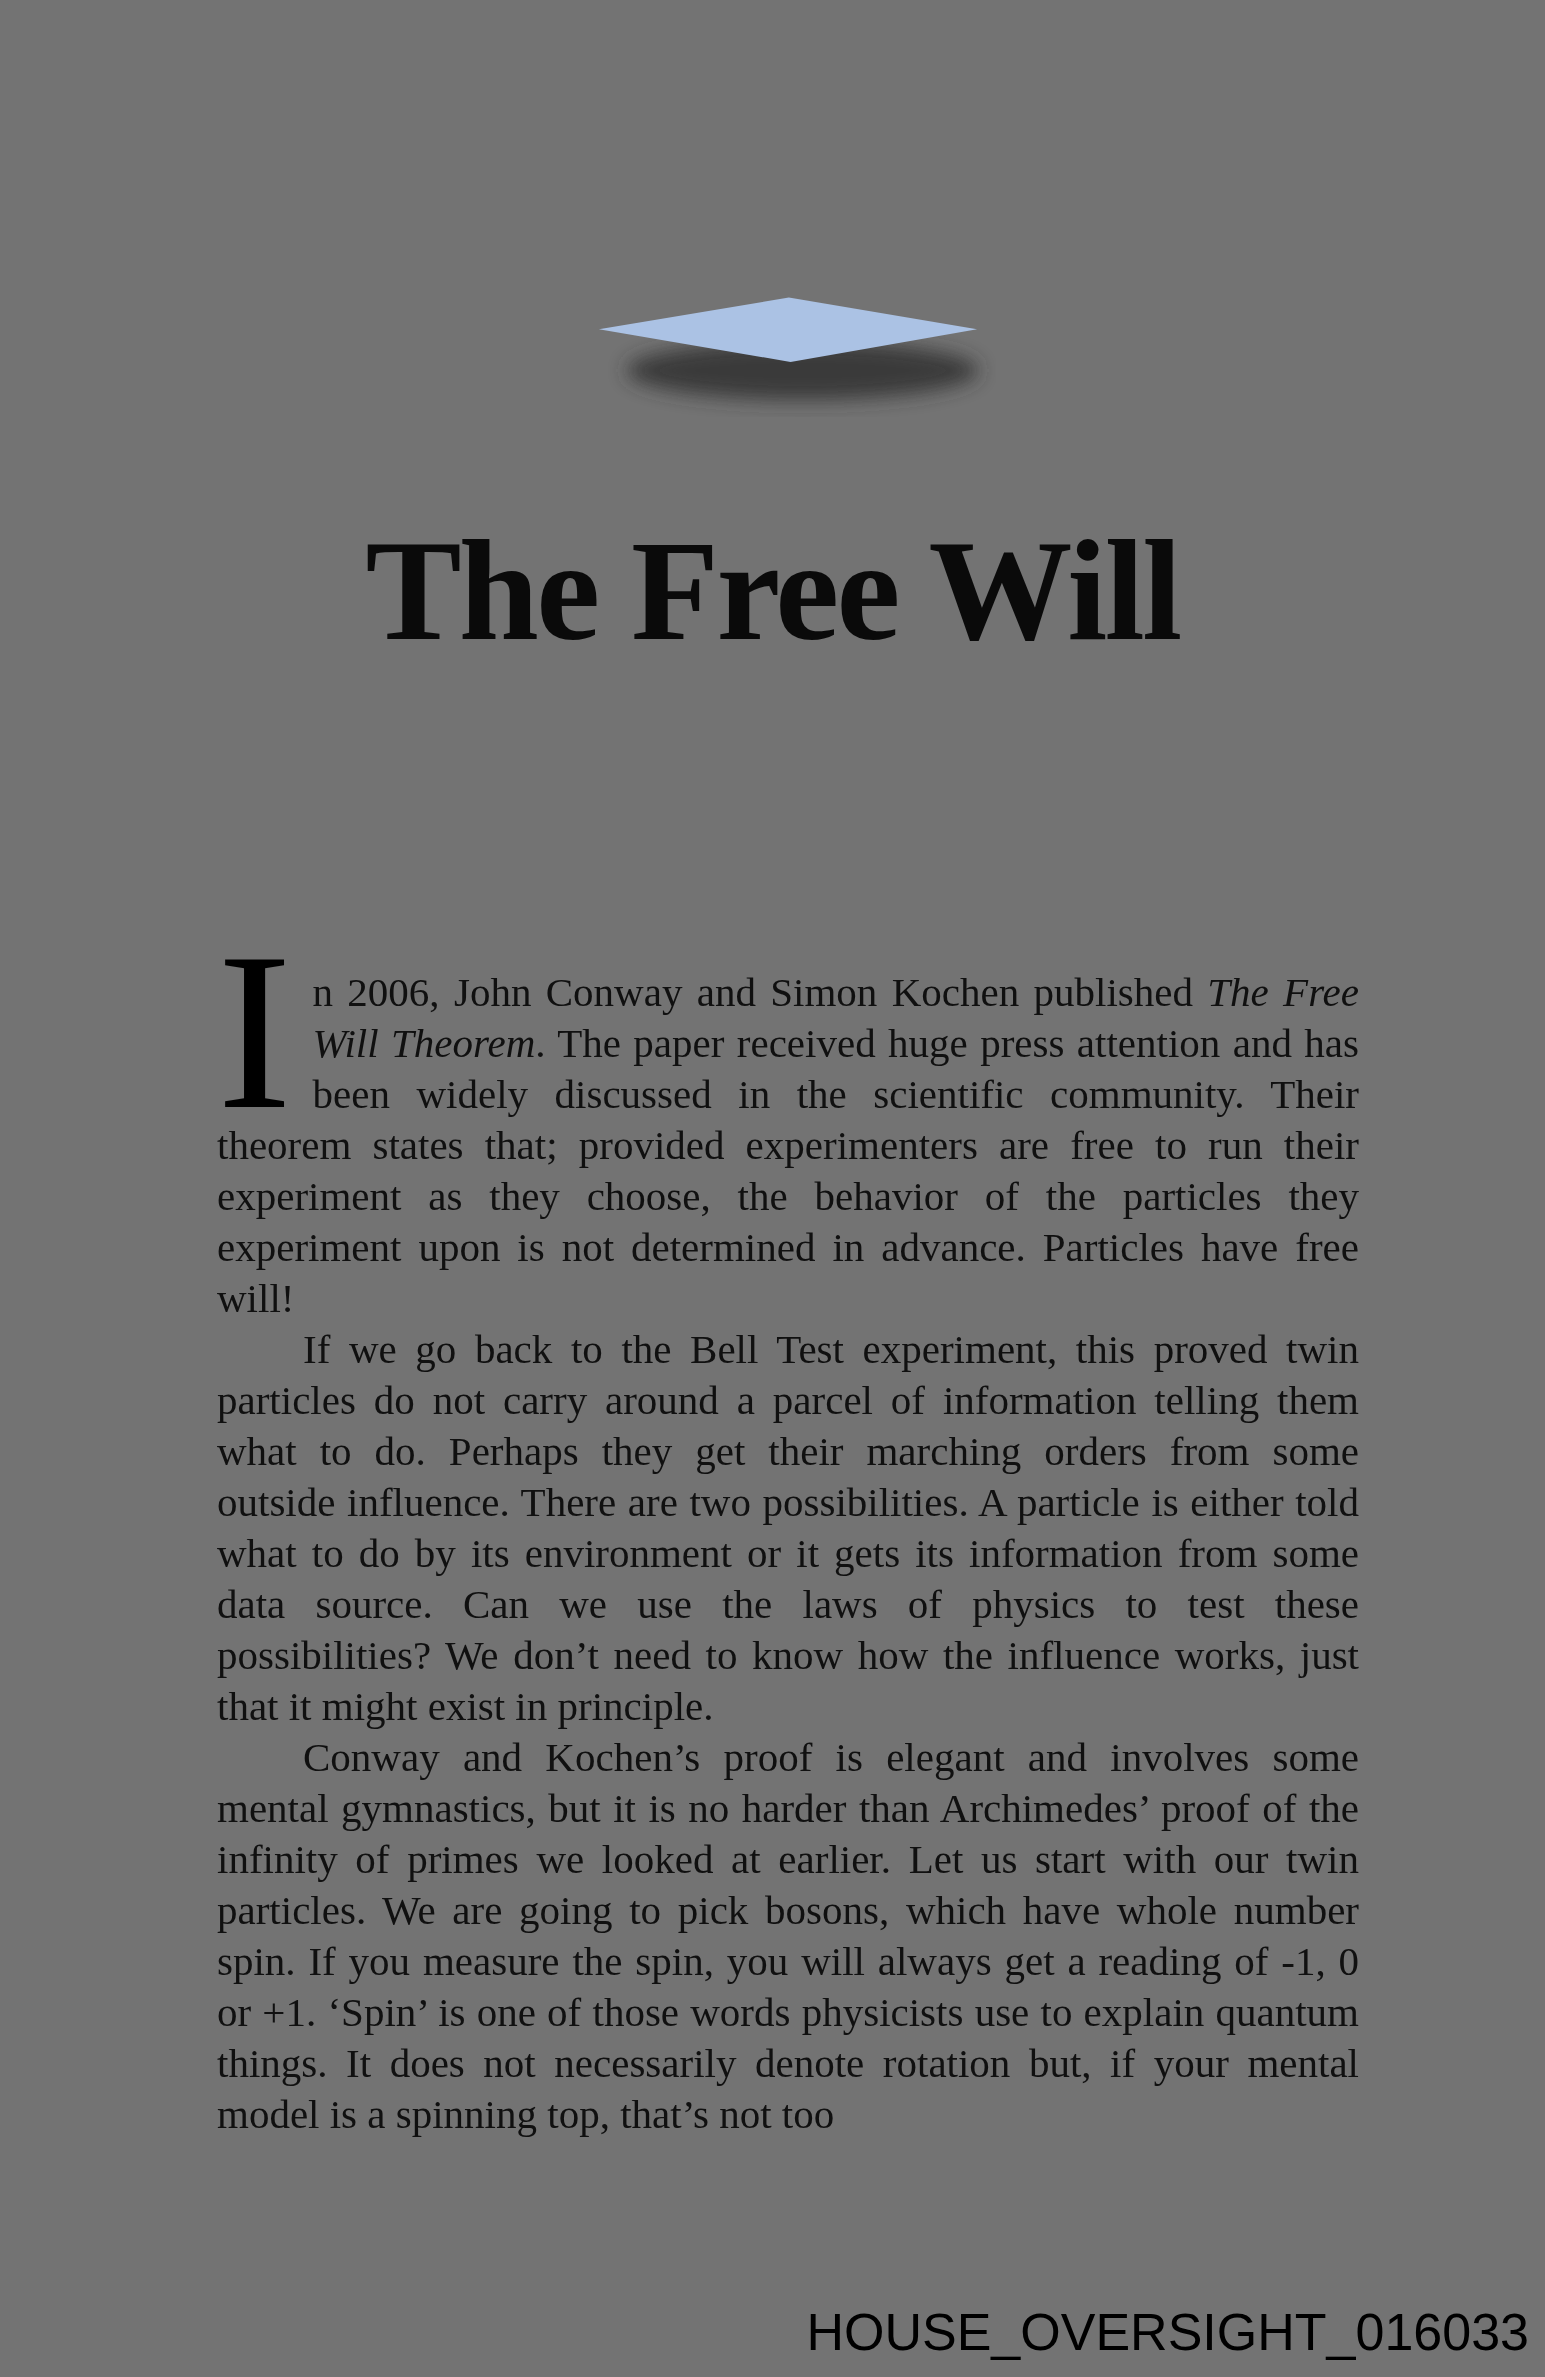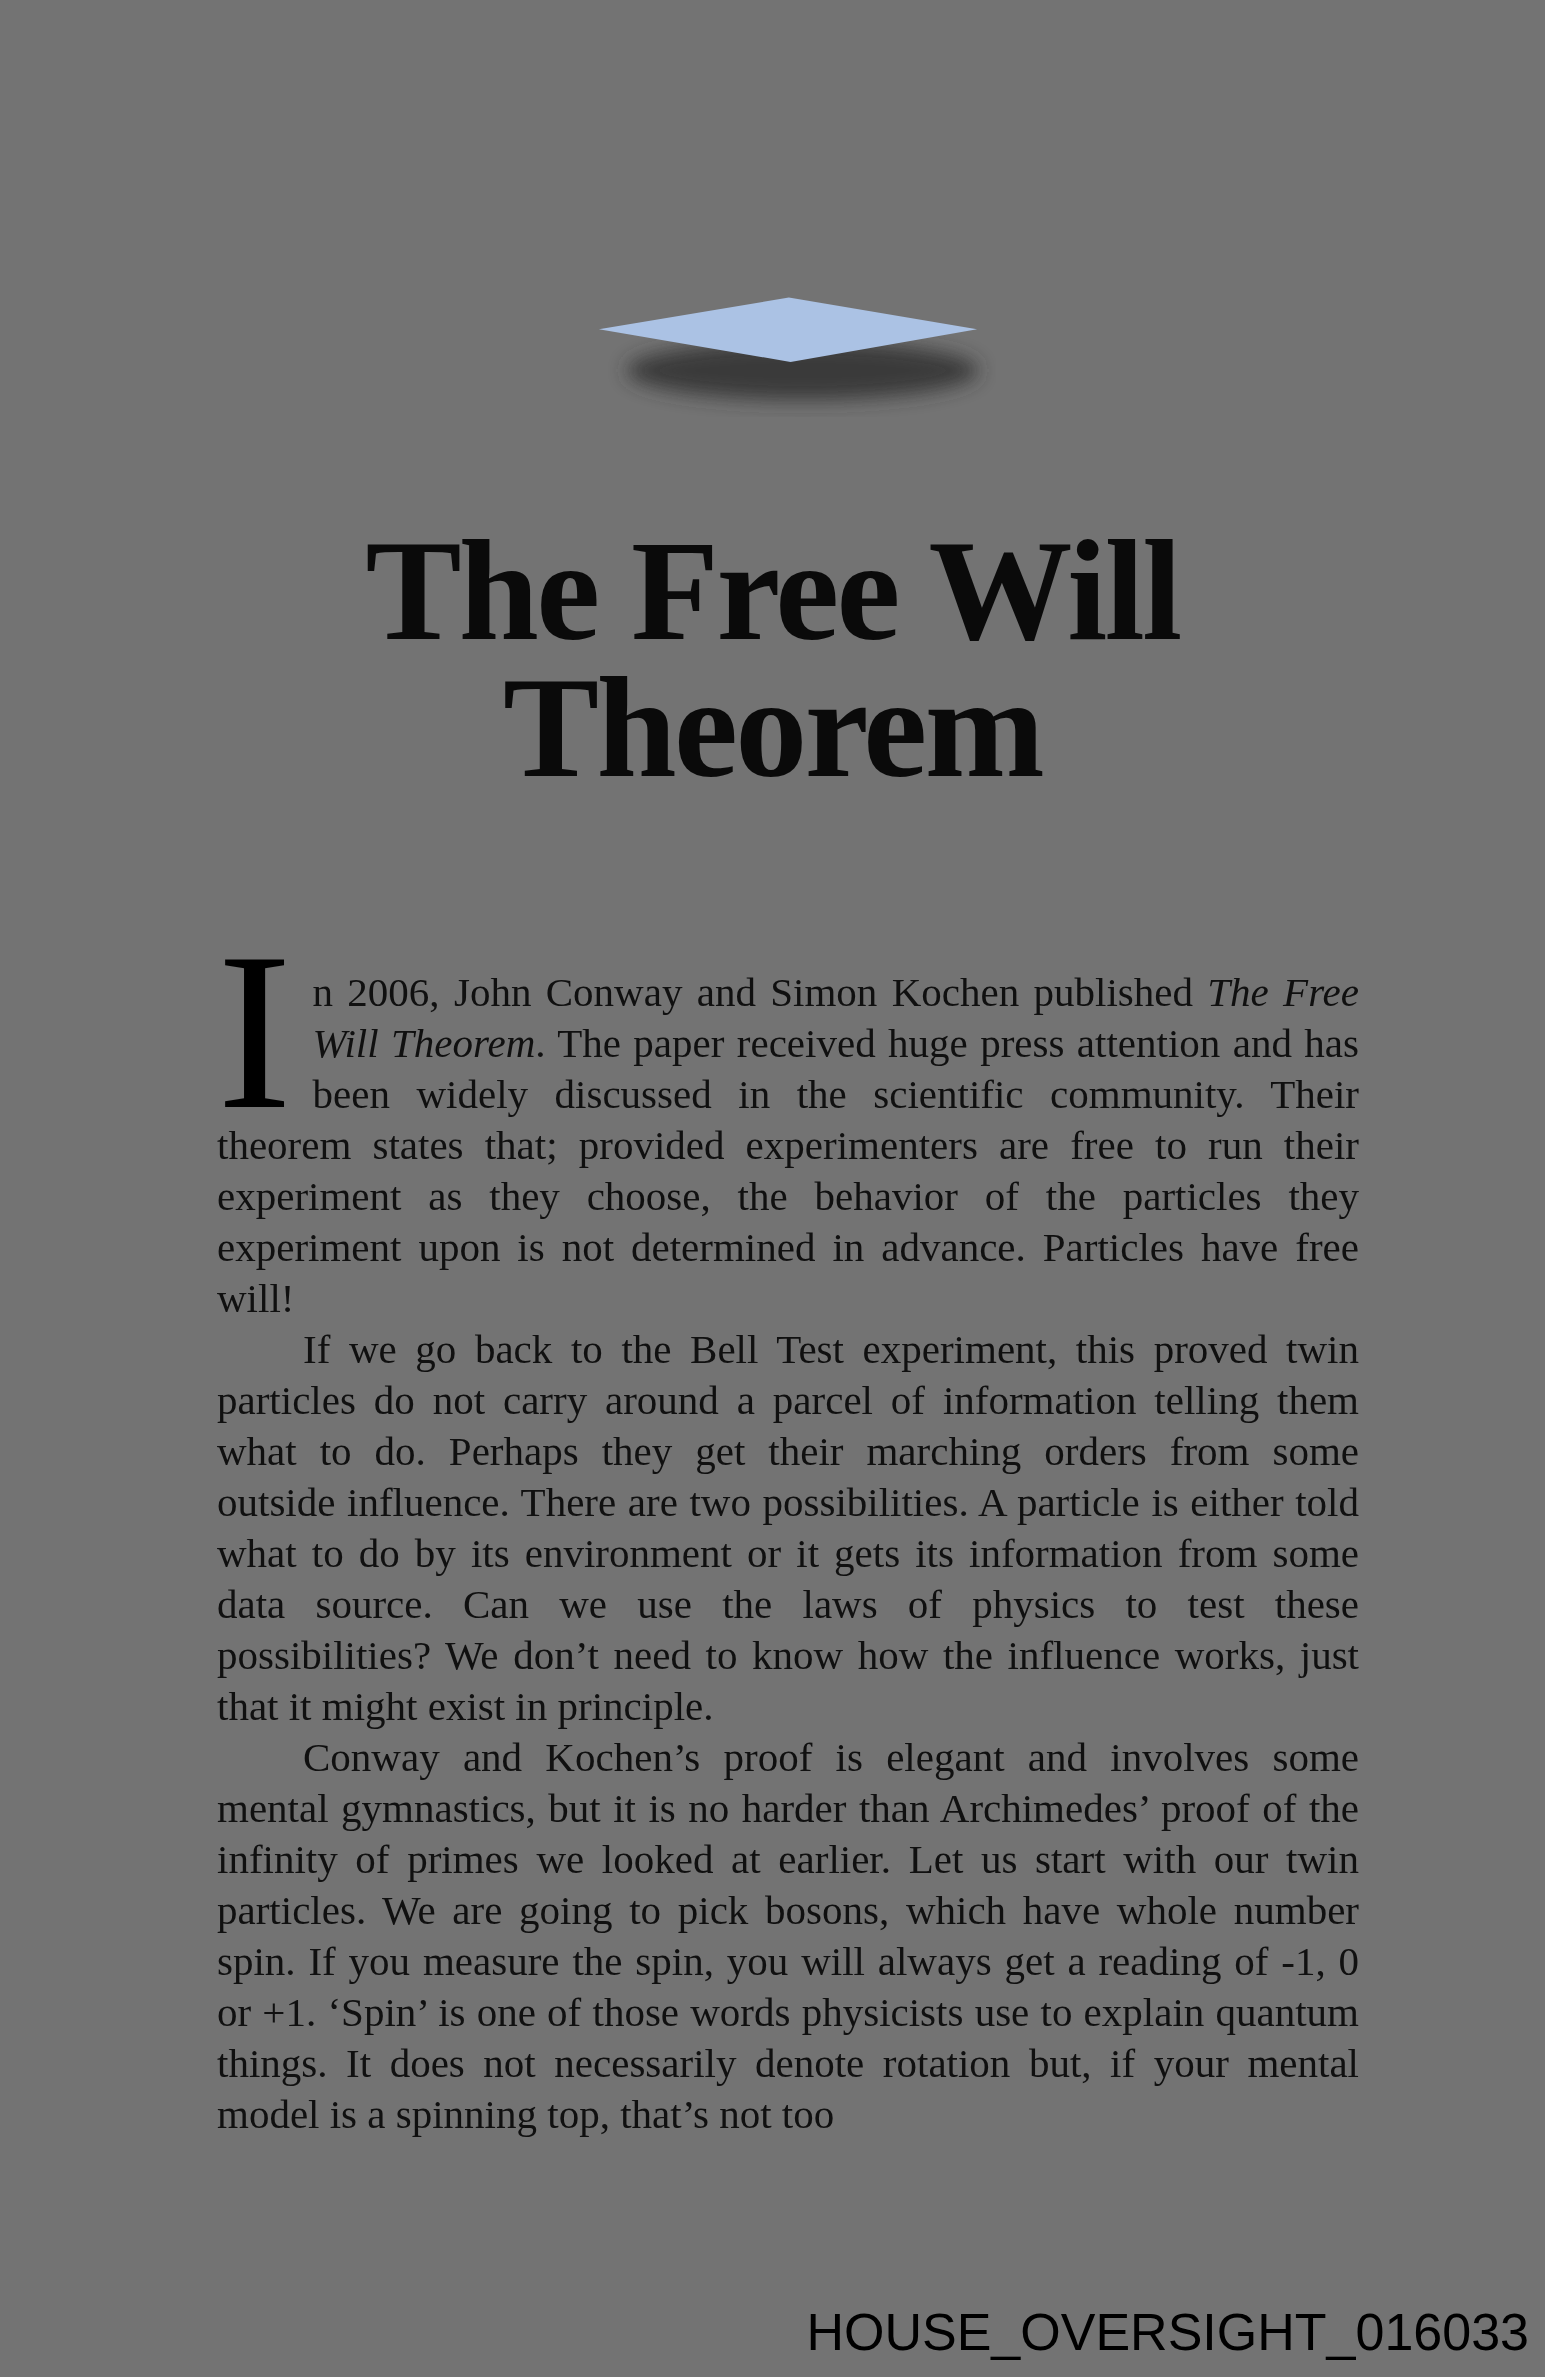--- a/index.html
+++ b/index.html
@@ -82,21 +82,20 @@
           <feGaussianBlur stdDeviation="11"></feGaussianBlur>
         </filter>
       </defs>
       <ellipse cx="245" cy="96" rx="205" ry="34" opacity="0.82" filter="url(#softblur)" fill="#2e2e2e"></ellipse>
       <polygon points="8,48 229,11 448,48 231,86" fill="#abc2e4"></polygon>
     </svg>
   </div>
 
   <div class="title-block">
     <div>The Free Will</div>
-    <div>Theorem</div>
   </div>
 
   <div class="body-text">
       <p class="first"><span class="dropcap">I</span><span>n 2006, John Conway and Simon Kochen published </span><span class="it">The Free Will Theorem</span><span>. The paper received huge press attention and has been widely discussed in the scientific community. Their theorem states that; provided experimenters are free to run their experiment as they choose, the behavior of the particles they experiment upon is not determined in advance. Particles have free will!</span></p>
       <p><span>If we go back to the Bell Test experiment, this proved twin particles do not carry around a parcel of information telling them what to do. Perhaps they get their marching orders from some outside influence. There are two possibilities. A particle is either told what to do by its environment or it gets its information from some data source. Can we use the laws of physics to test these possibilities? We don’t need to know how the influence works, just that it might exist in principle.</span></p>
       <p><span>Conway and Kochen’s proof is elegant and involves some mental gymnastics, but it is no harder than Archimedes’ proof of the infinity of primes we looked at earlier. Let us start with our twin particles. We are going to pick bosons, which have whole number spin. If you measure the spin, you will always get a reading of -1, 0 or +1. ‘Spin’ is one of those words physicists use to explain quantum things. It does not necessarily denote rotation but, if your mental model is a spinning top, that’s not too</span></p>
     </div>
 
   <div class="footer-stamp">HOUSE_OVERSIGHT_016033</div>
 

